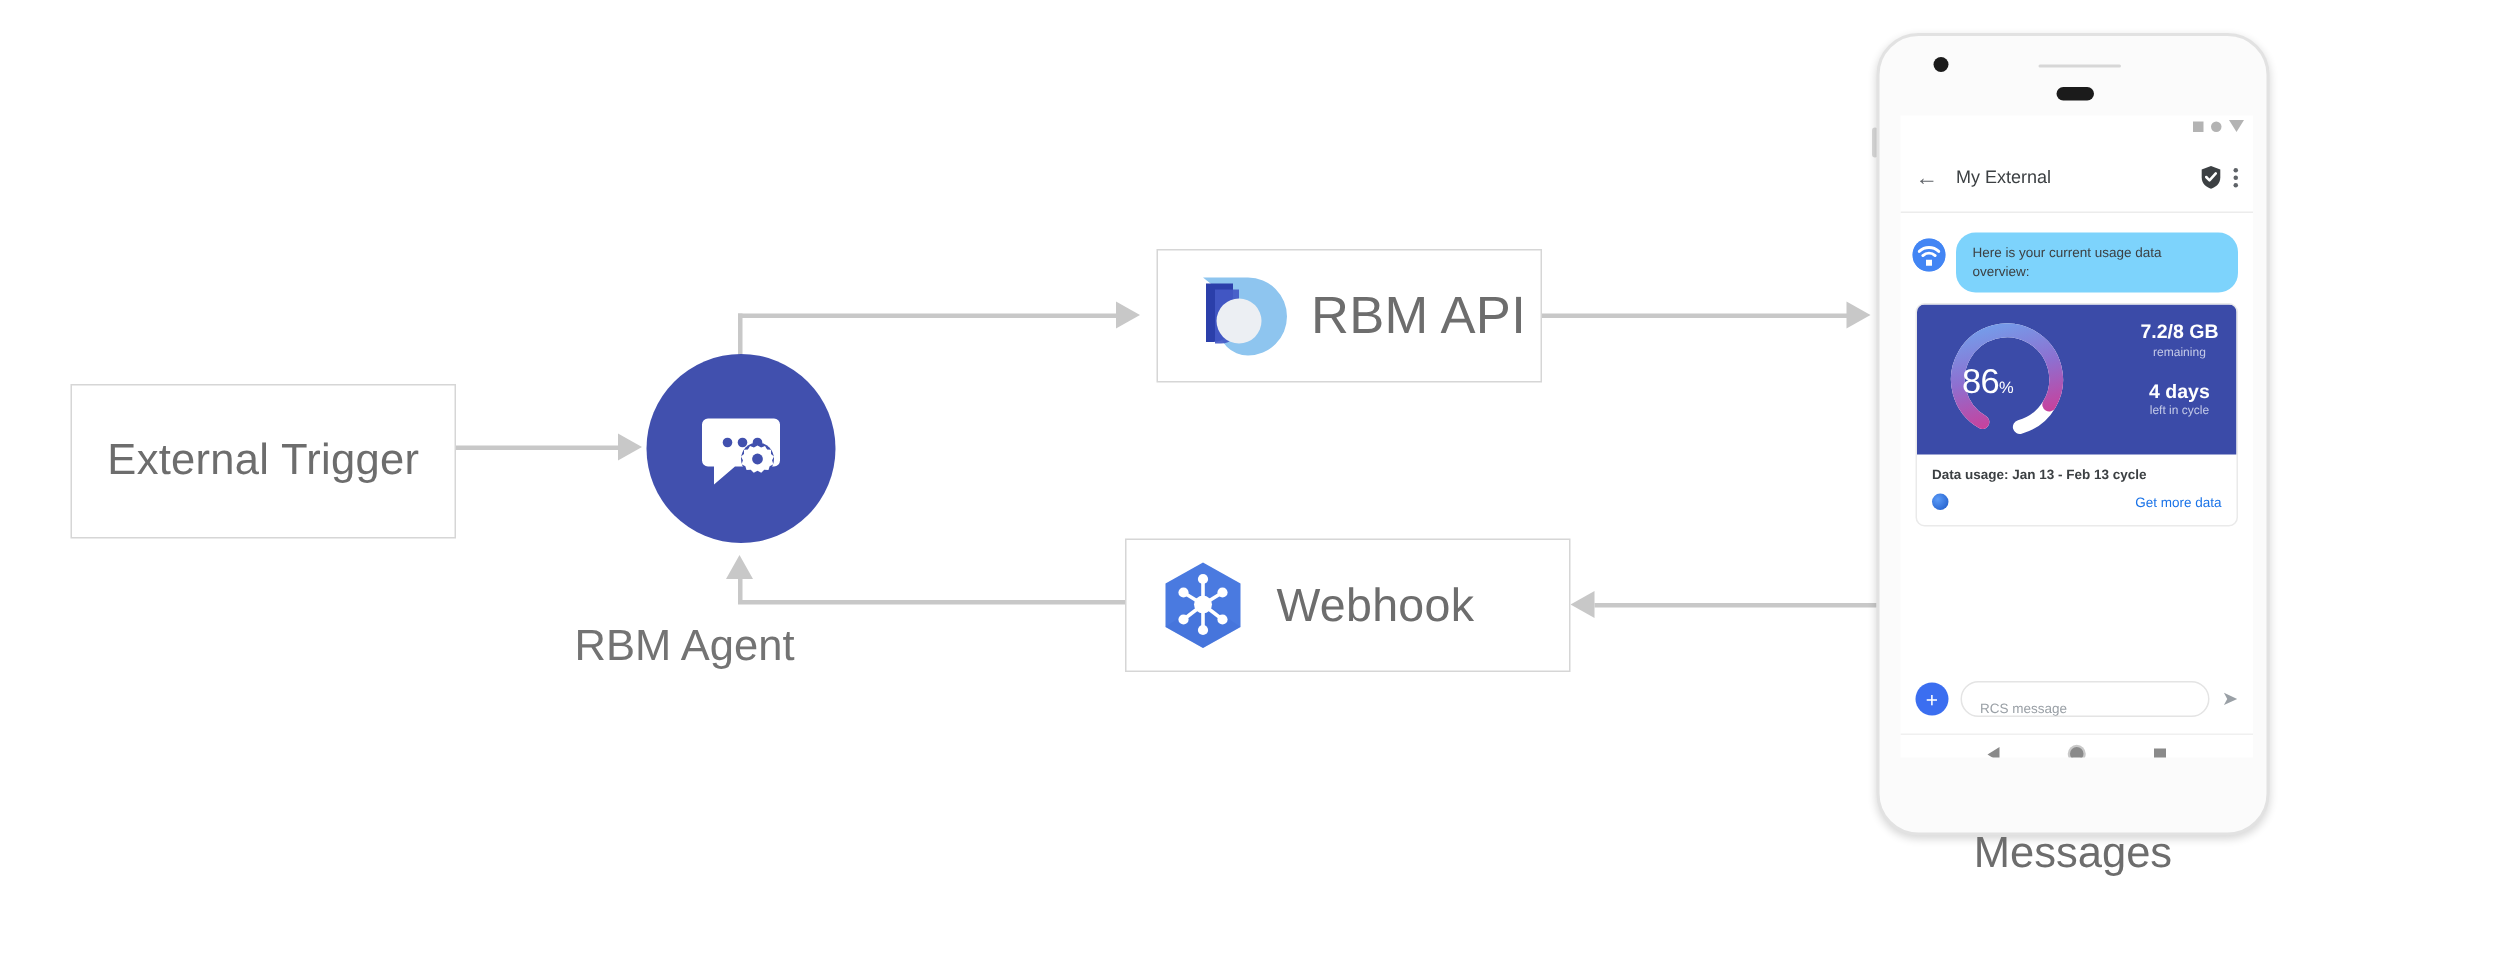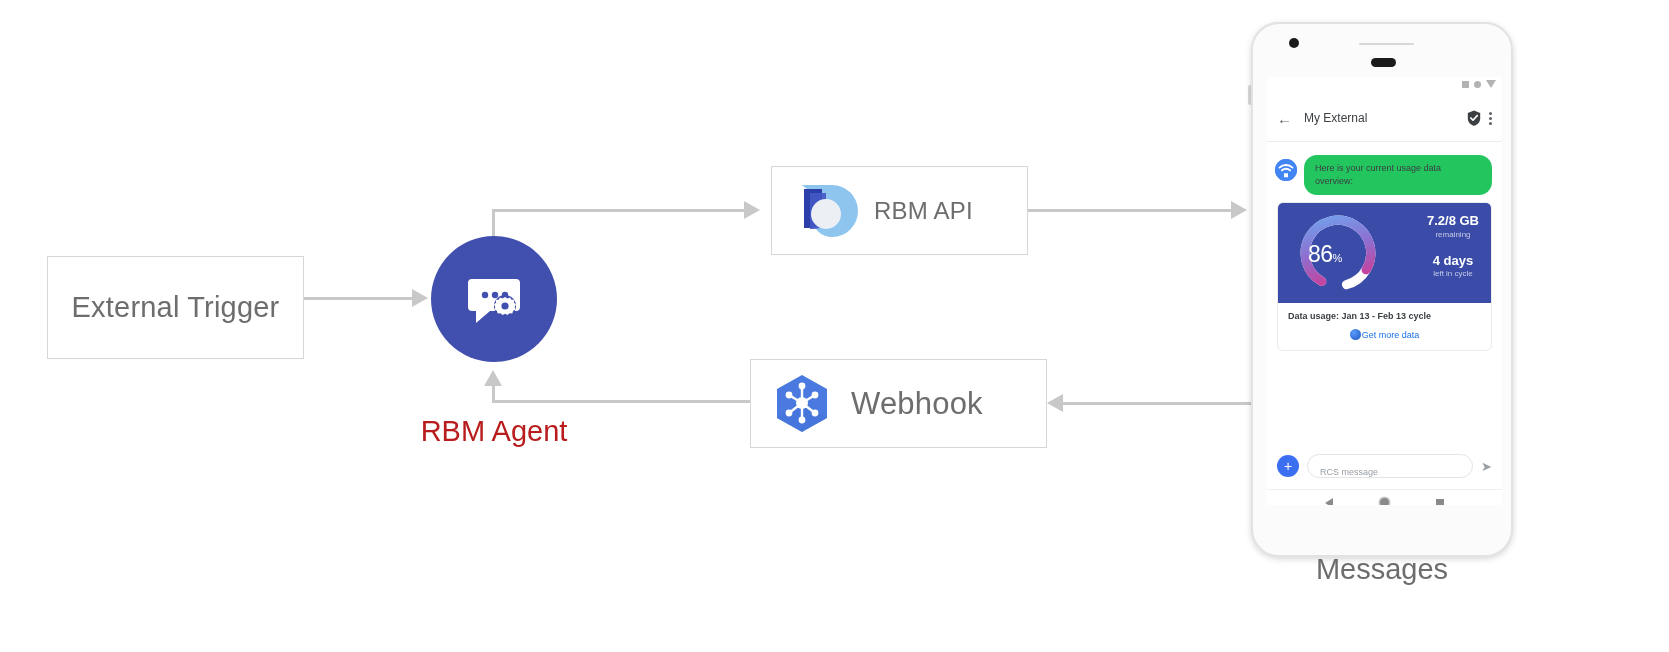--- a/index.html
+++ b/index.html
@@ -13,32 +13,32 @@
             box-sizing:border-box;display:flex;align-items:center;}
   .node-label{color:#6d6d6d;font-weight:300;letter-spacing:.2px;white-space:nowrap;}
 
   
   #external-trigger{left:47px;top:256px;width:257px;height:103px;
                     justify-content:center;}
   #external-trigger .node-label{font-size:29px;}
 
   
   #rbm-api-box{left:771px;top:166px;width:257px;height:89px;padding-left:18px;}
-  #rbm-api-box .node-label{font-size:24px;margin-left:16px;}
+  #rbm-api-box .node-label{font-size:35px;margin-left:16px;}
 
   
   #webhook-box{left:750px;top:359px;width:297px;height:89px;padding-left:18px;}
   #webhook-box .node-label{font-size:31px;margin-left:16px;}
 
   
   #rbm-agent{position:absolute;left:431px;top:236px;width:126px;height:126px;
              border-radius:50%;background:#4150ae;display:flex;
              align-items:center;justify-content:center;}
   #rbm-agent-caption{position:absolute;left:383px;top:415px;width:222px;
-                     text-align:center;font-size:29px;color:#b91c1c;font-weight:300;}
+                     font-size:29px;color:#737373;font-weight:300;}
 
   
   .conn{position:absolute;background:#c8c8c8;}
   .h-line{height:3px;}
   .v-line{width:3px;}
   .arrow-r{position:absolute;width:0;height:0;
            border-top:9px solid transparent;border-bottom:9px solid transparent;
            border-left:16px solid #c8c8c8;}
   .arrow-l{position:absolute;width:0;height:0;
            border-top:9px solid transparent;border-bottom:9px solid transparent;
@@ -83,42 +83,42 @@
   .kebab{display:flex;flex-direction:column;gap:2px;align-items:center;}
   .kebab i{width:3px;height:3px;border-radius:50%;background:#5f6368;display:block;}
 
   
   #chat{position:absolute;left:0;top:66px;width:235px;height:299px;
         background:#fff;padding:8px 0 0 0;box-sizing:border-box;}
 
   #msg-row{display:flex;align-items:flex-start;padding:4px 10px 0 8px;}
   #avatar{width:22px;height:22px;border-radius:50%;background:#4285f4;
           flex:none;position:relative;margin-top:4px;}
-  #bubble{margin-left:7px;background:#22c55e;border-radius:13px;
+  #bubble{margin-left:7px;background:#7dd3fc;border-radius:13px;
           padding:7px 11px;font-size:9px;color:#3c4043;line-height:1.45;
           max-width:168px;}
 
   
   #rich-card{margin:7px 10px 0 10px;border:1px solid #eaeaea;border-radius:6px;
              overflow:hidden;background:#fff;}
   #card-hero{background:#3b4ba8;height:100px;position:relative;display:flex;
              align-items:center;}
   #gauge{position:absolute;left:18px;top:8px;width:84px;height:84px;}
   #gauge-text{position:absolute;left:30px;top:38px;color:#fff;font-size:23px;
               font-weight:300;letter-spacing:-.5px;}
   #gauge-text small{font-size:11px;}
   #hero-right{position:absolute;right:12px;top:10px;text-align:center;color:#fff;}
   .hero-big{font-size:13px;font-weight:700;line-height:1.2;}
   .hero-sm{font-size:8px;color:#c5cbe8;margin-top:1px;}
   .hero-gap{height:14px;}
 
   #card-body{padding:8px 10px 6px 10px;}
   #card-title{font-size:9px;font-weight:700;color:#3c4043;}
   #card-desc{font-size:8.5px;color:#5f6368;line-height:1.5;margin-top:3px;}
-  #card-action{display:flex;align-items:center;justify-content:center;
+  #card-action{display:flex;align-items:center;justify-content:space-between;
                gap:1px;padding:8px 0 4px 0;}
   #card-action span{font-size:9px;color:#1a73e8;font-weight:500;}
   .globe{width:11px;height:11px;border-radius:50%;
          background:radial-gradient(circle at 35% 35%,#5b9bf8,#1a56c4);}
 
   
   #composer{position:absolute;left:0;top:369px;width:235px;height:40px;
             display:flex;align-items:center;padding:0 10px;box-sizing:border-box;}
   #plus-btn{width:22px;height:22px;border-radius:50%;background:#3b6ef0;
             color:#fff;font-size:14px;display:flex;align-items:center;

